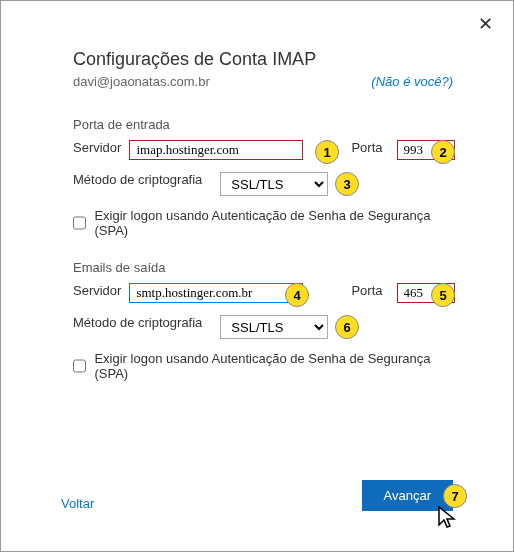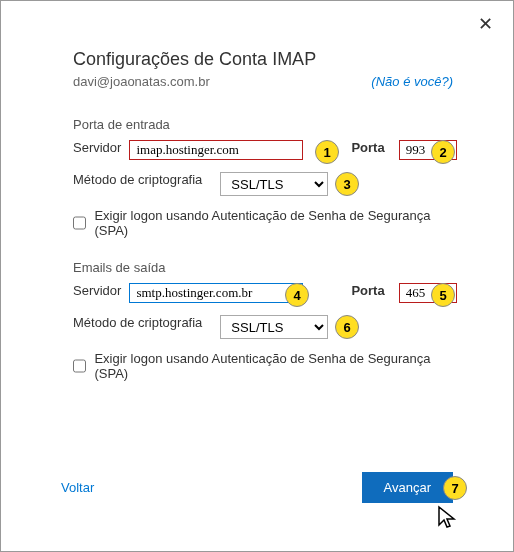--- a/index.html
+++ b/index.html
@@ -83,21 +83,20 @@
     }
     .server-input {
       width: 178px;
     }
     .port-input {
       width: 58px;
       margin-left: 6px;
     }
     .port-label {
       margin-left: 40px;
-      font-weight: bold;
     }
     .select {
       border: 1px solid #aaa;
       padding: 2px 6px;
       font-size: 13px;
       font-family: inherit;
       height: 24px;
       width: 108px;
       background: #fff;
       cursor: pointer;
@@ -113,26 +112,26 @@
       margin-right: 8px;
       width: 14px;
       height: 14px;
     }
     .checkbox-label {
       font-size: 13px;
       color: #333;
     }
     .footer {
       position: absolute;
-      bottom: 48px;
+      bottom: 40px;
       left: 60px;
       right: 60px;
       display: flex;
       justify-content: space-between;
-      align-items: center;
+      align-items: flex-end;
     }
     .back-link {
       font-size: 13px;
       color: #0078d4;
       cursor: pointer;
     }
     .advance-btn {
       background: #0f6cbd;
       color: #fff;
       border: none;

